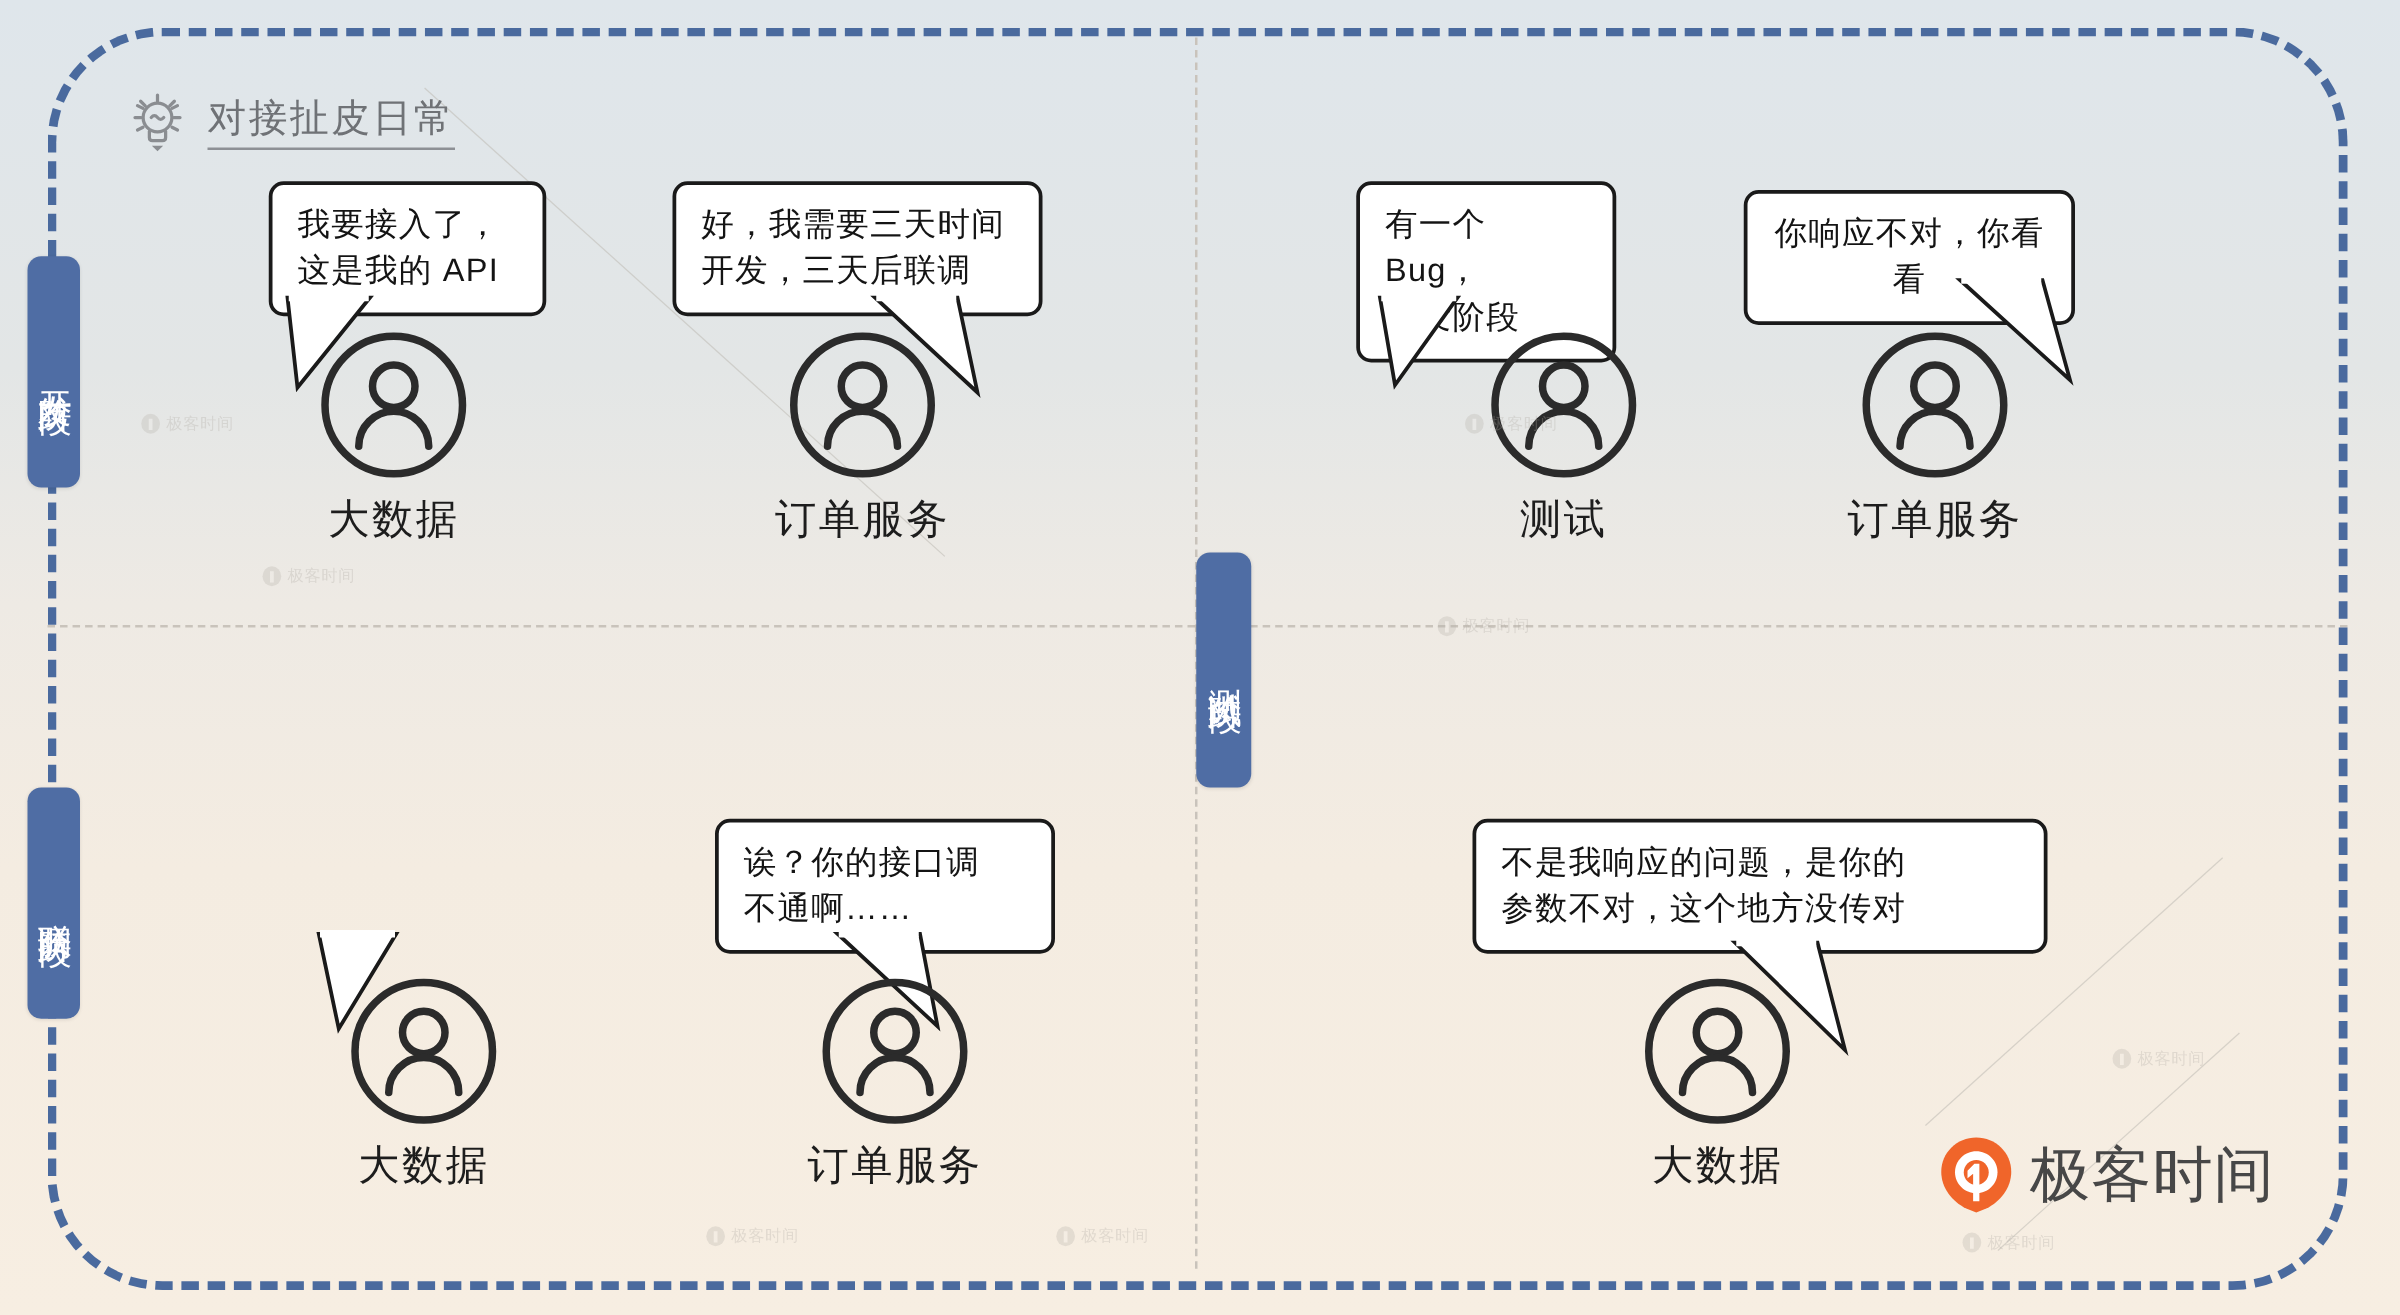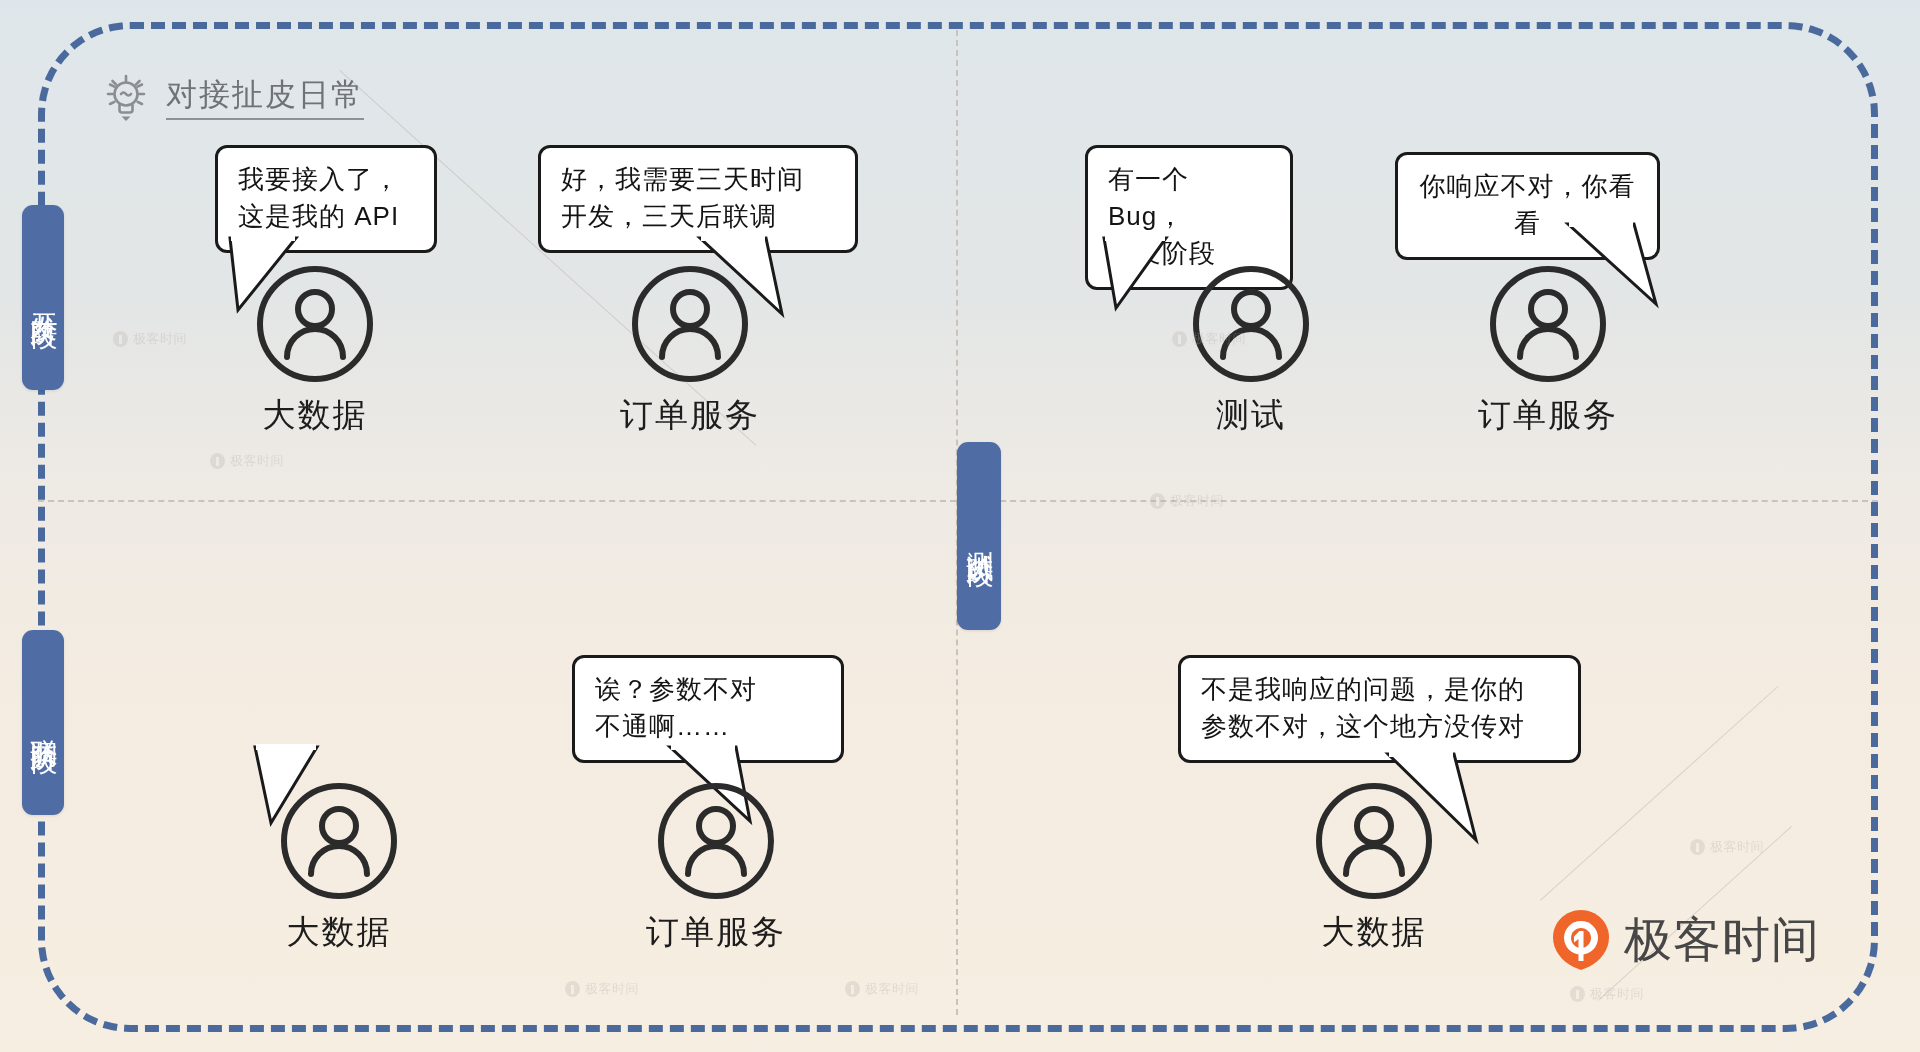--- a/index.html
+++ b/index.html
@@ -216,21 +216,21 @@
   </svg>
   <div class="person" style="left:256px; top:265px;">
     <svg class="avatar" viewBox="0 0 118 118">
       <circle cx="59" cy="59" r="55" fill="none" stroke="#2b2b2b" stroke-width="6"></circle>
       <circle cx="59" cy="44" r="17" fill="none" stroke="#2b2b2b" stroke-width="6"></circle>
       <path d="M31 92 a28 28 0 0 1 56 0" fill="none" stroke="#2b2b2b" stroke-width="6" stroke-linecap="round"></path>
     </svg>
     <div class="person-name">大数据</div>
   </div>
 
-  <div class="bubble" style="left:538px; top:145px; width:320px;">好，我需要三天时间
+  <div class="bubble" style="left:538px; top:145px; width:296px;">好，我需要三天时间
 开发，三天后联调</div>
   <svg class="tail" style="left:690px; top:236px; width:130px; height:90px;" viewBox="0 0 130 90">
     <path d="M10 2 L76 2 L92 78 Z" fill="#ffffff" stroke="#1a1a1a" stroke-width="3"></path>
     <path d="M11 2 L75 2" stroke="#ffffff" stroke-width="6"></path>
   </svg>
   <div class="person" style="left:620px; top:265px;">
     <svg class="avatar" viewBox="0 0 118 118">
       <circle cx="59" cy="59" r="55" fill="none" stroke="#2b2b2b" stroke-width="6"></circle>
       <circle cx="59" cy="44" r="17" fill="none" stroke="#2b2b2b" stroke-width="6"></circle>
       <path d="M31 92 a28 28 0 0 1 56 0" fill="none" stroke="#2b2b2b" stroke-width="6" stroke-linecap="round"></path>
@@ -273,36 +273,36 @@
   </svg>
   <div class="person" style="left:280px; top:782px;">
     <svg class="avatar" viewBox="0 0 118 118">
       <circle cx="59" cy="59" r="55" fill="none" stroke="#2b2b2b" stroke-width="6"></circle>
       <circle cx="59" cy="44" r="17" fill="none" stroke="#2b2b2b" stroke-width="6"></circle>
       <path d="M31 92 a28 28 0 0 1 56 0" fill="none" stroke="#2b2b2b" stroke-width="6" stroke-linecap="round"></path>
     </svg>
     <div class="person-name">大数据</div>
   </div>
 
-  <div class="bubble" style="left:572px; top:655px; width:272px;">诶？参数不对
+  <div class="bubble" style="left:572px; top:655px; width:272px;">诶？你的接口调
 不通啊……</div>
   <svg class="tail" style="left:660px; top:745px; width:130px; height:90px;" viewBox="0 0 130 90">
     <path d="M10 2 L76 2 L90 76 Z" fill="#ffffff" stroke="#1a1a1a" stroke-width="3"></path>
     <path d="M11 2 L75 2" stroke="#ffffff" stroke-width="6"></path>
   </svg>
   <div class="person" style="left:646px; top:782px;">
     <svg class="avatar" viewBox="0 0 118 118">
       <circle cx="59" cy="59" r="55" fill="none" stroke="#2b2b2b" stroke-width="6"></circle>
       <circle cx="59" cy="44" r="17" fill="none" stroke="#2b2b2b" stroke-width="6"></circle>
       <path d="M31 92 a28 28 0 0 1 56 0" fill="none" stroke="#2b2b2b" stroke-width="6" stroke-linecap="round"></path>
     </svg>
     <div class="person-name">订单服务</div>
   </div>
 
-  <div class="bubble" style="left:1178px; top:655px; width:403px;">不是我响应的问题，是你的
+  <div class="bubble" style="left:1178px; top:655px; width:460px;">不是我响应的问题，是你的
 参数不对，这个地方没传对</div>
   <svg class="tail" style="left:1380px; top:752px; width:140px; height:100px;" viewBox="0 0 140 100">
     <path d="M8 2 L74 2 L96 88 Z" fill="#ffffff" stroke="#1a1a1a" stroke-width="3"></path>
     <path d="M9 2 L73 2" stroke="#ffffff" stroke-width="6"></path>
   </svg>
   <div class="person" style="left:1315px; top:782px;">
     <svg class="avatar" viewBox="0 0 118 118">
       <circle cx="59" cy="59" r="55" fill="none" stroke="#2b2b2b" stroke-width="6"></circle>
       <circle cx="59" cy="44" r="17" fill="none" stroke="#2b2b2b" stroke-width="6"></circle>
       <path d="M31 92 a28 28 0 0 1 56 0" fill="none" stroke="#2b2b2b" stroke-width="6" stroke-linecap="round"></path>

